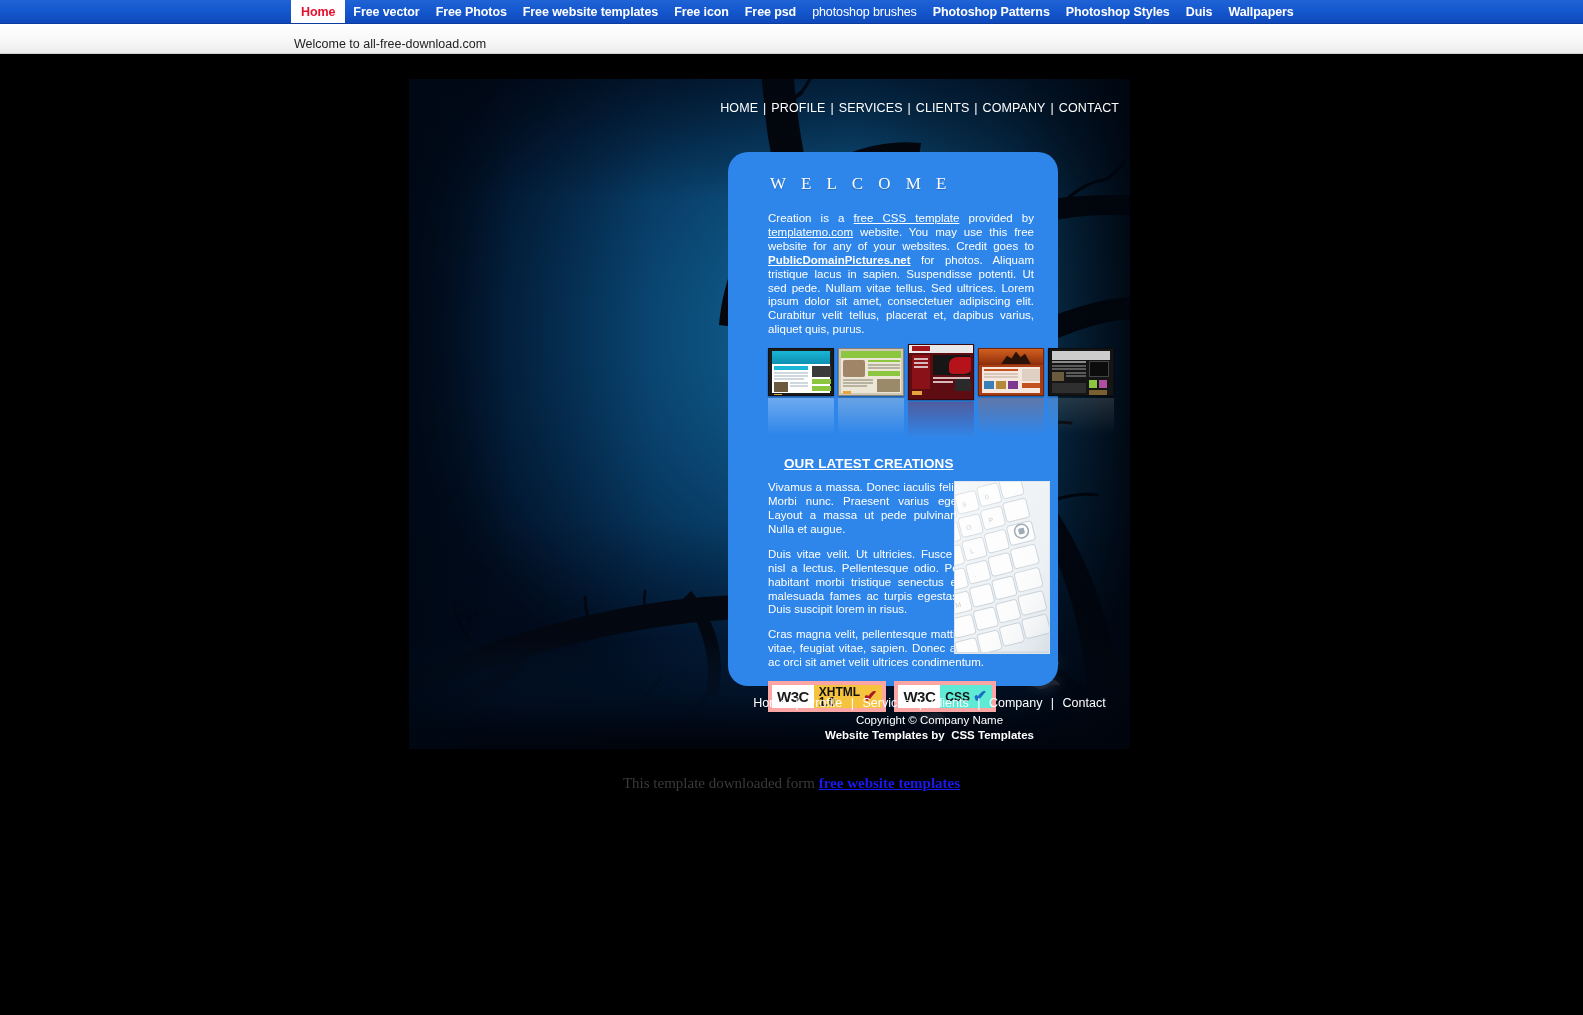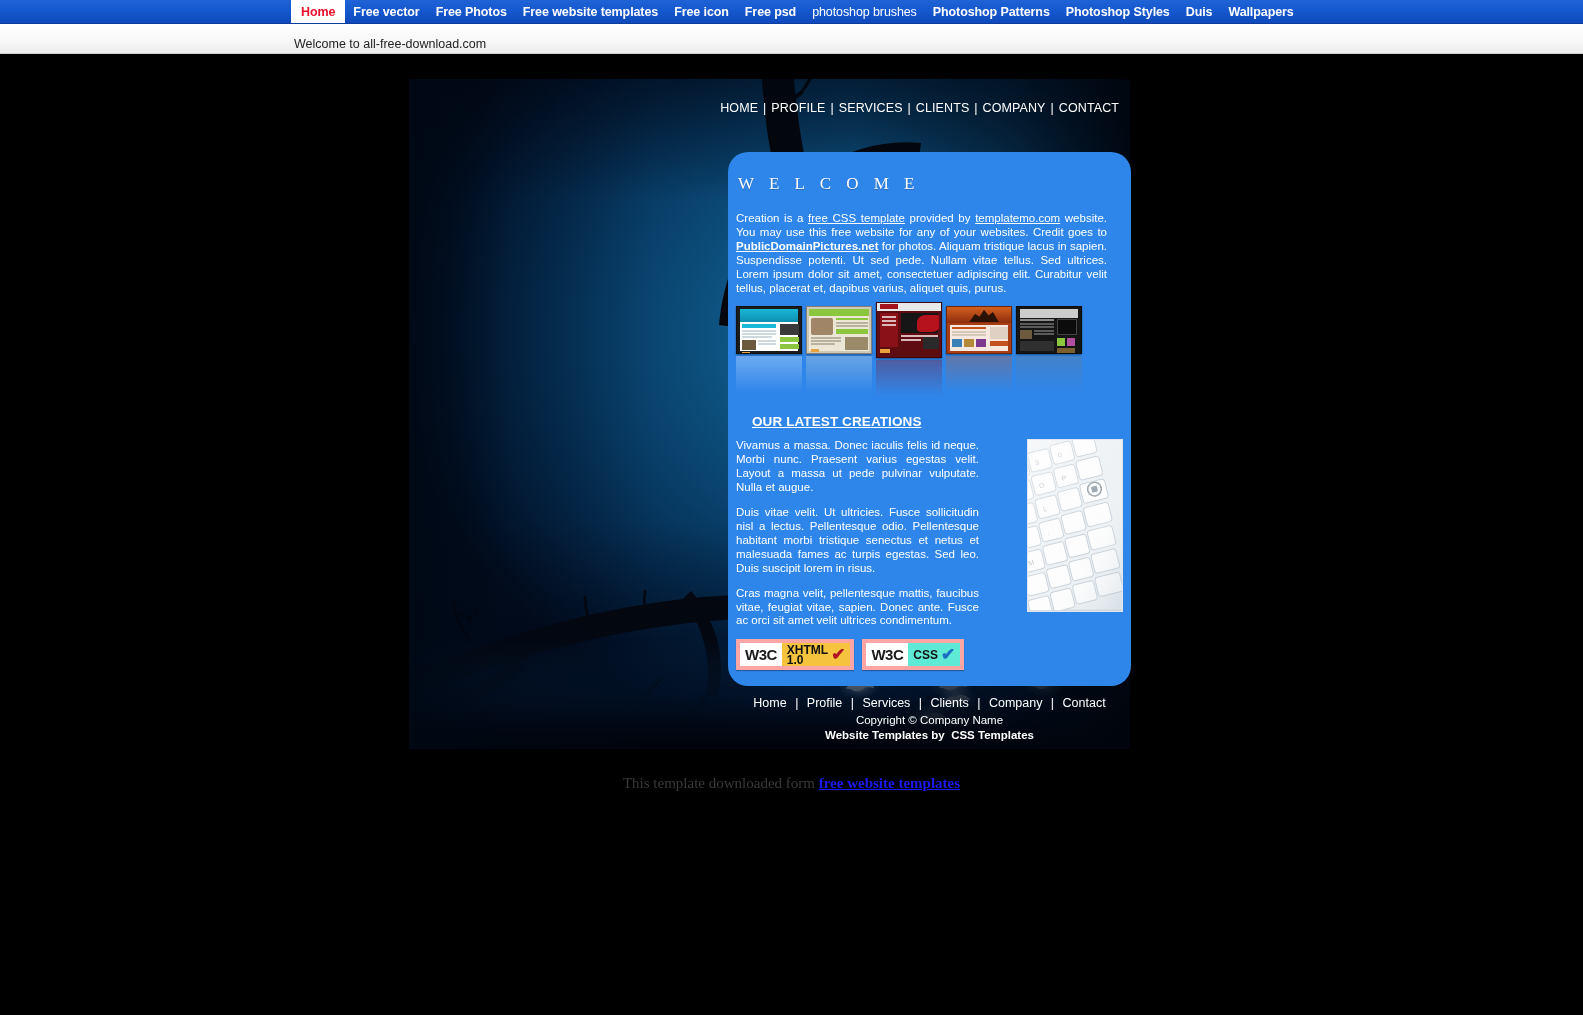--- a/index.html
+++ b/index.html
@@ -113,23 +113,23 @@
     padding-top: 18px;
   }
   .topnav a {
     color: #ffffff; font-size: 12.5px; text-decoration: none;
     letter-spacing: 0.1px; white-space: nowrap;
   }
   .topnav .sep { color: #ffffff; font-size: 12.5px; padding: 0 5px; }
 
   .panel {
     position: absolute; left: 5px; top: 73px;
-    width: 403px; height: 534px;
+    width: 330px; height: 534px;
     background: #2f86ea;
-    padding: 18px 24px 0 8px;
+    padding: 18px 24px 0 40px;
     border-radius: 20px;
   }
   .panel-title {
     font-family: "Liberation Serif", serif;
     color: #ffffff;
     font-size: 17px;
     letter-spacing: 5.5px;
     margin: 4px 0 18px 2px;
     text-shadow: 0 1px 1px rgba(0,0,0,0.25);
   }

